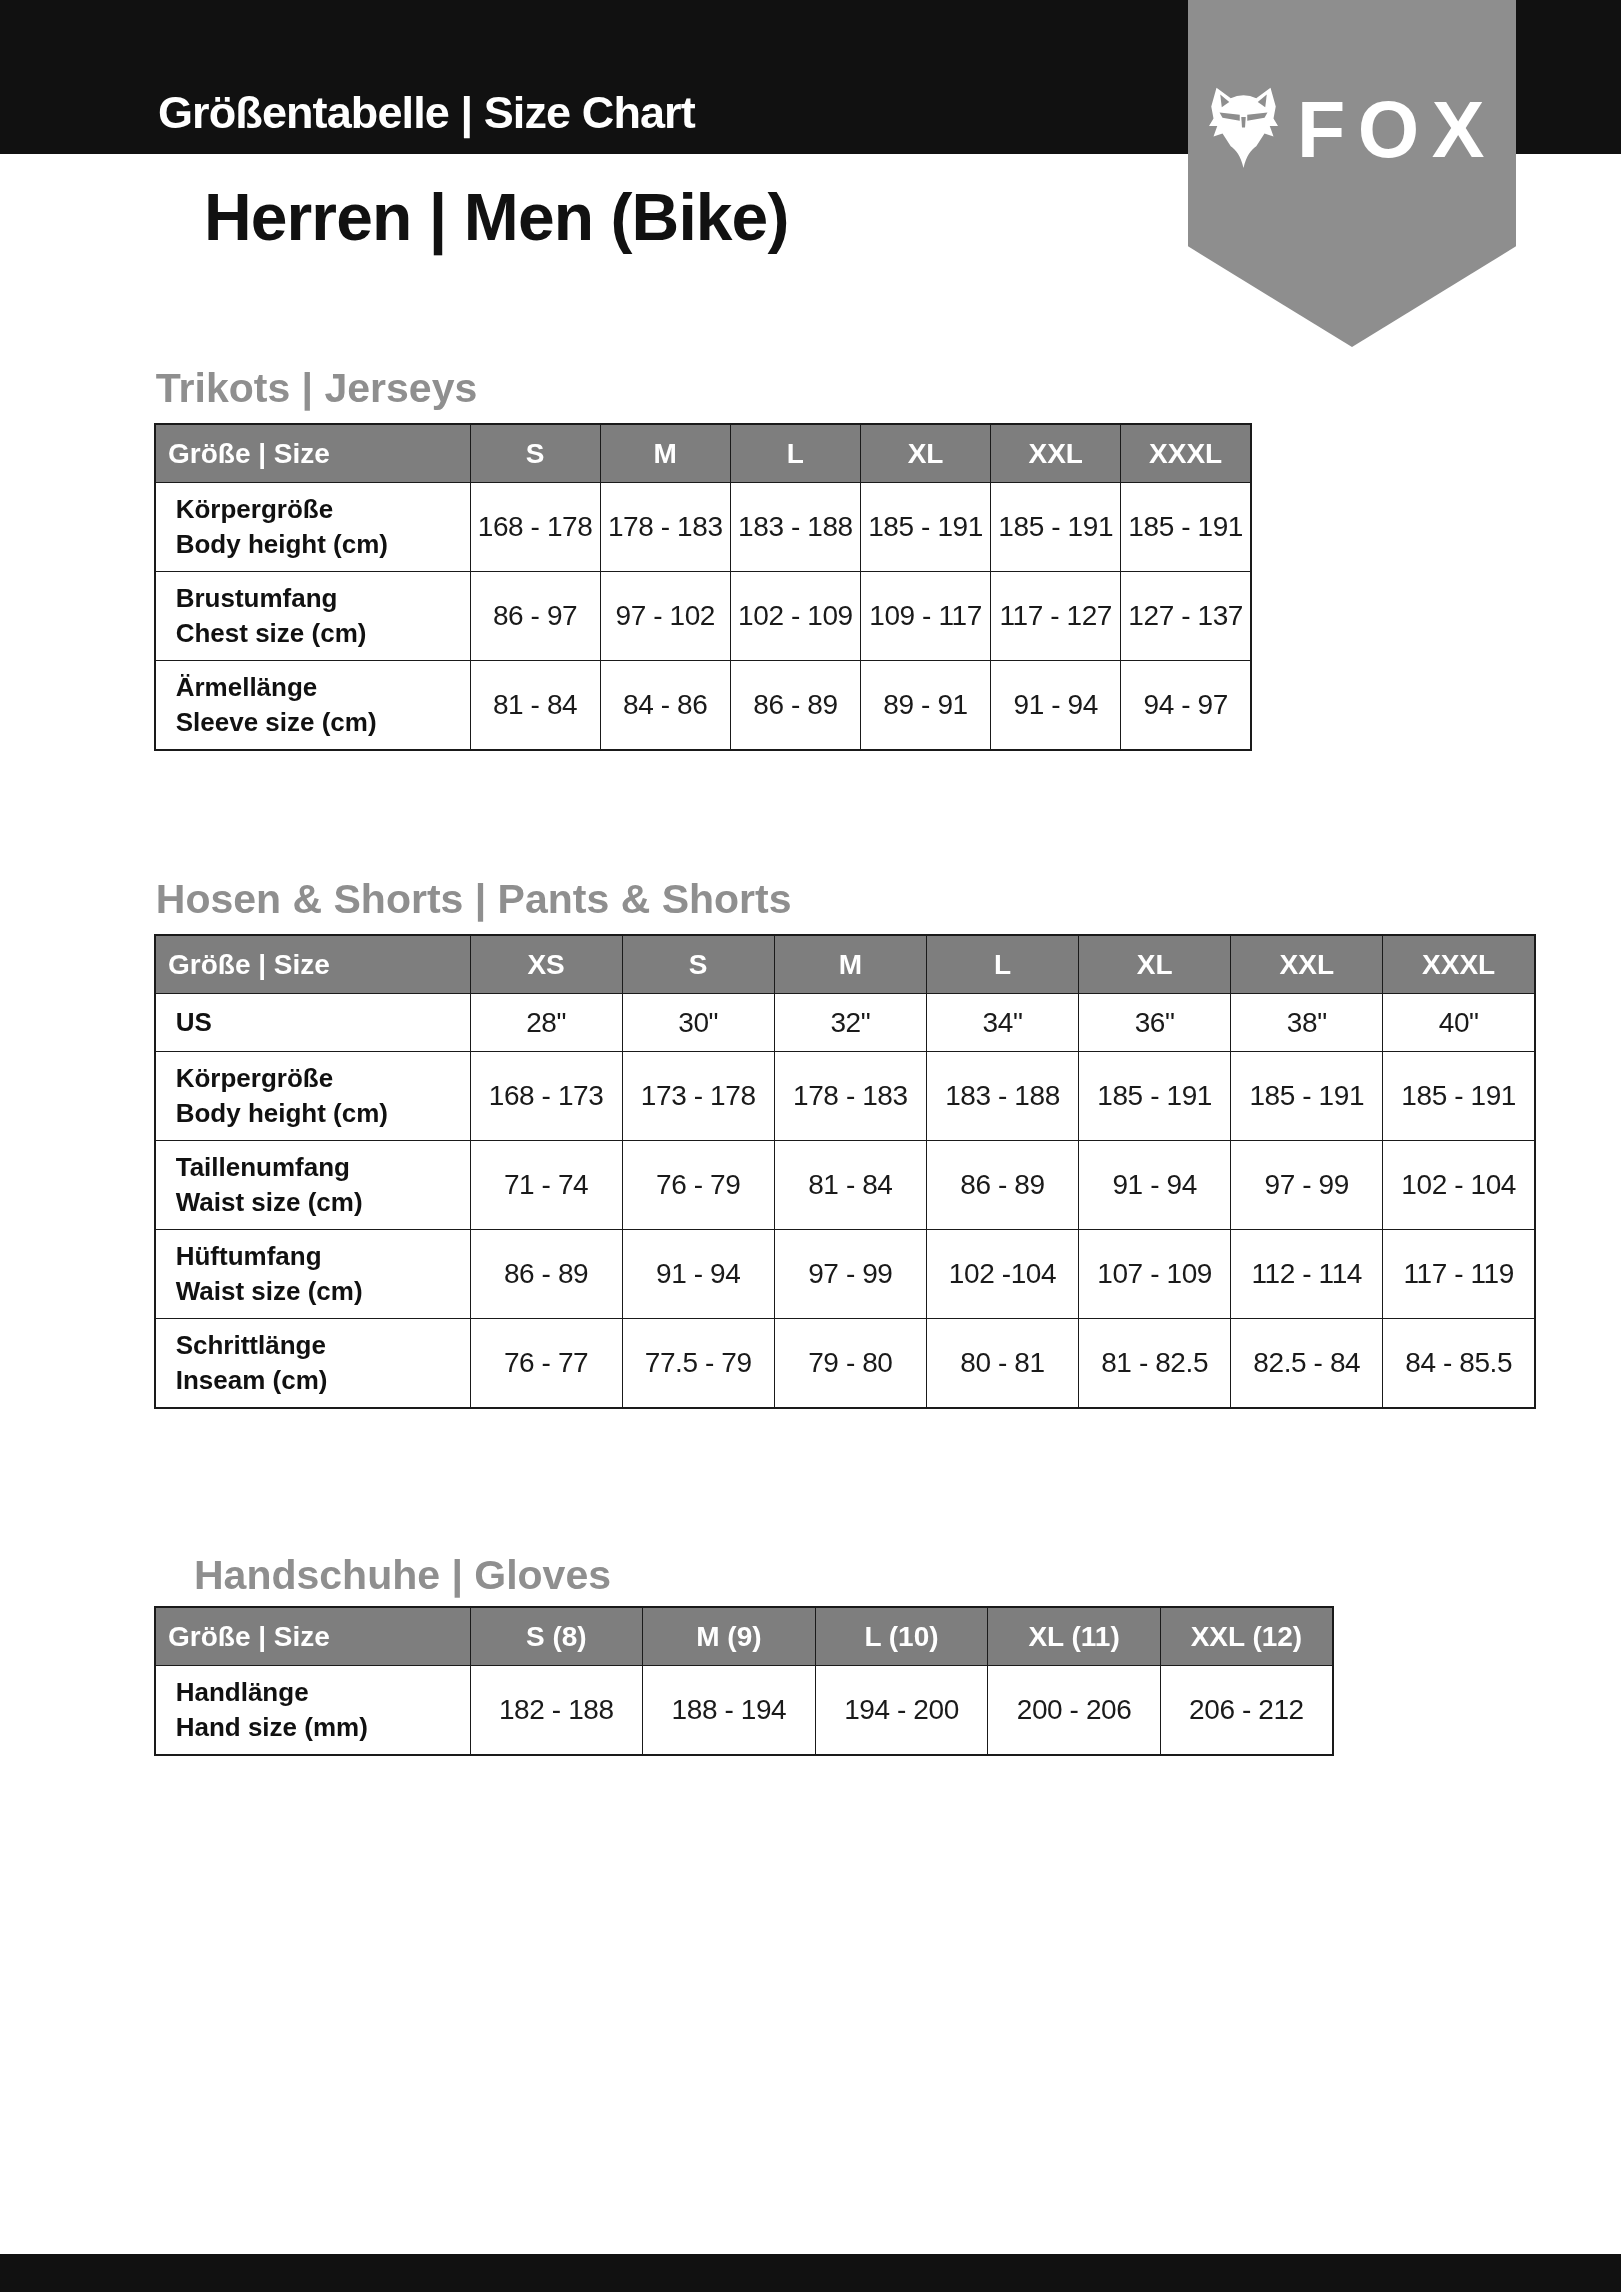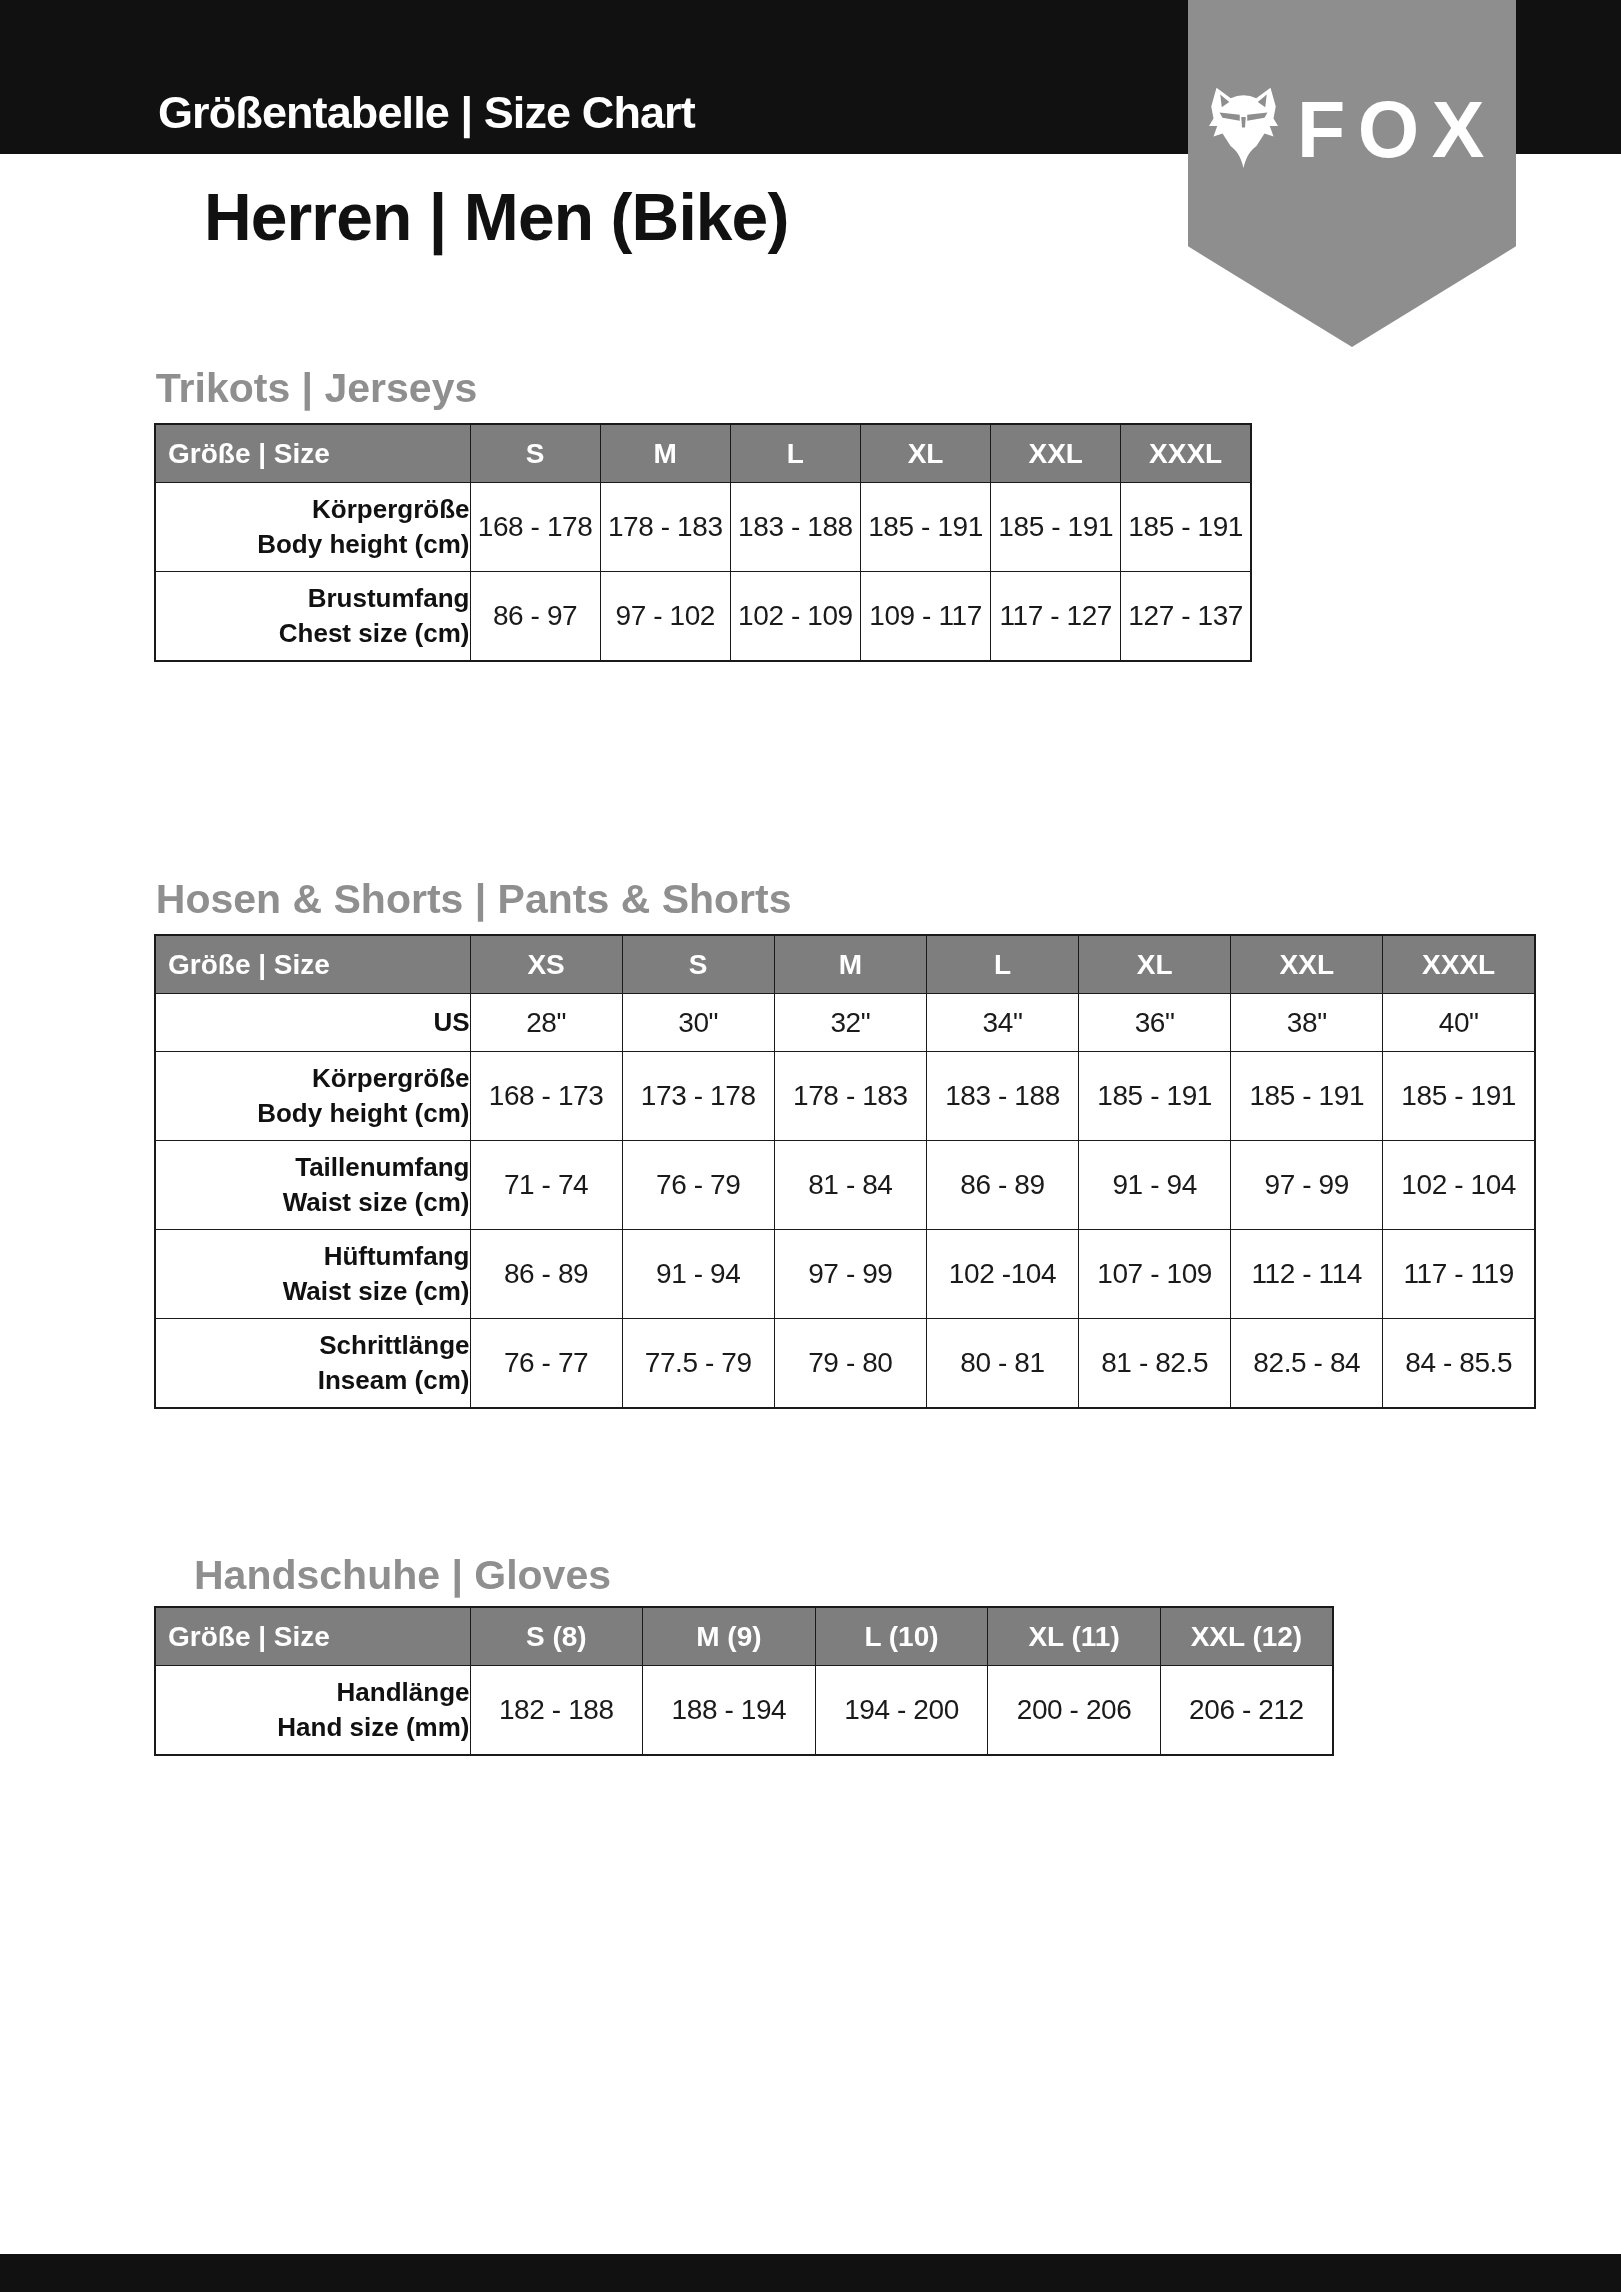--- a/index.html
+++ b/index.html
@@ -76,21 +76,21 @@
   .tbl thead th{
     background:#7e7e7e;
     color:#ffffff;
     font-weight:bold;
     font-size:28px;
     height:57px;
     text-align:center;
   }
   .tbl th.corner{text-align:left;padding-left:12px;}
   .tbl td.label{
-    text-align:right;
+    text-align:left;
     padding-left:19.7px;
     font-weight:bold;
     font-size:26px;
     line-height:1.35;
     color:#111111;
   }
   .tbl td.val{
     text-align:center;
     font-size:28px;
     color:#1a1a1a;
@@ -168,20 +168,32 @@
               <div>Brustumfang</div>
               <div>Chest size (cm)</div>
             </td>
             <td class="val">86 - 97</td>
             <td class="val">97 - 102</td>
             <td class="val">102 - 109</td>
             <td class="val">109 - 117</td>
             <td class="val">117 - 127</td>
             <td class="val">127 - 137</td>
           </tr>
+          <tr>
+            <td class="label">
+              <div>Ärmellänge</div>
+              <div>Sleeve size (cm)</div>
+            </td>
+            <td class="val">81 - 84</td>
+            <td class="val">84 - 86</td>
+            <td class="val">86 - 89</td>
+            <td class="val">89 - 91</td>
+            <td class="val">91 - 94</td>
+            <td class="val">94 - 97</td>
+          </tr>
         </tbody>
       </table>
   </div>
 
   <div class="section sec-1">
     <h3 class="section-title">Hosen &amp; Shorts | Pants &amp; Shorts</h3>
     <table class="tbl">
         <colgroup>
           <col style="width: 315px;">
           <col>

